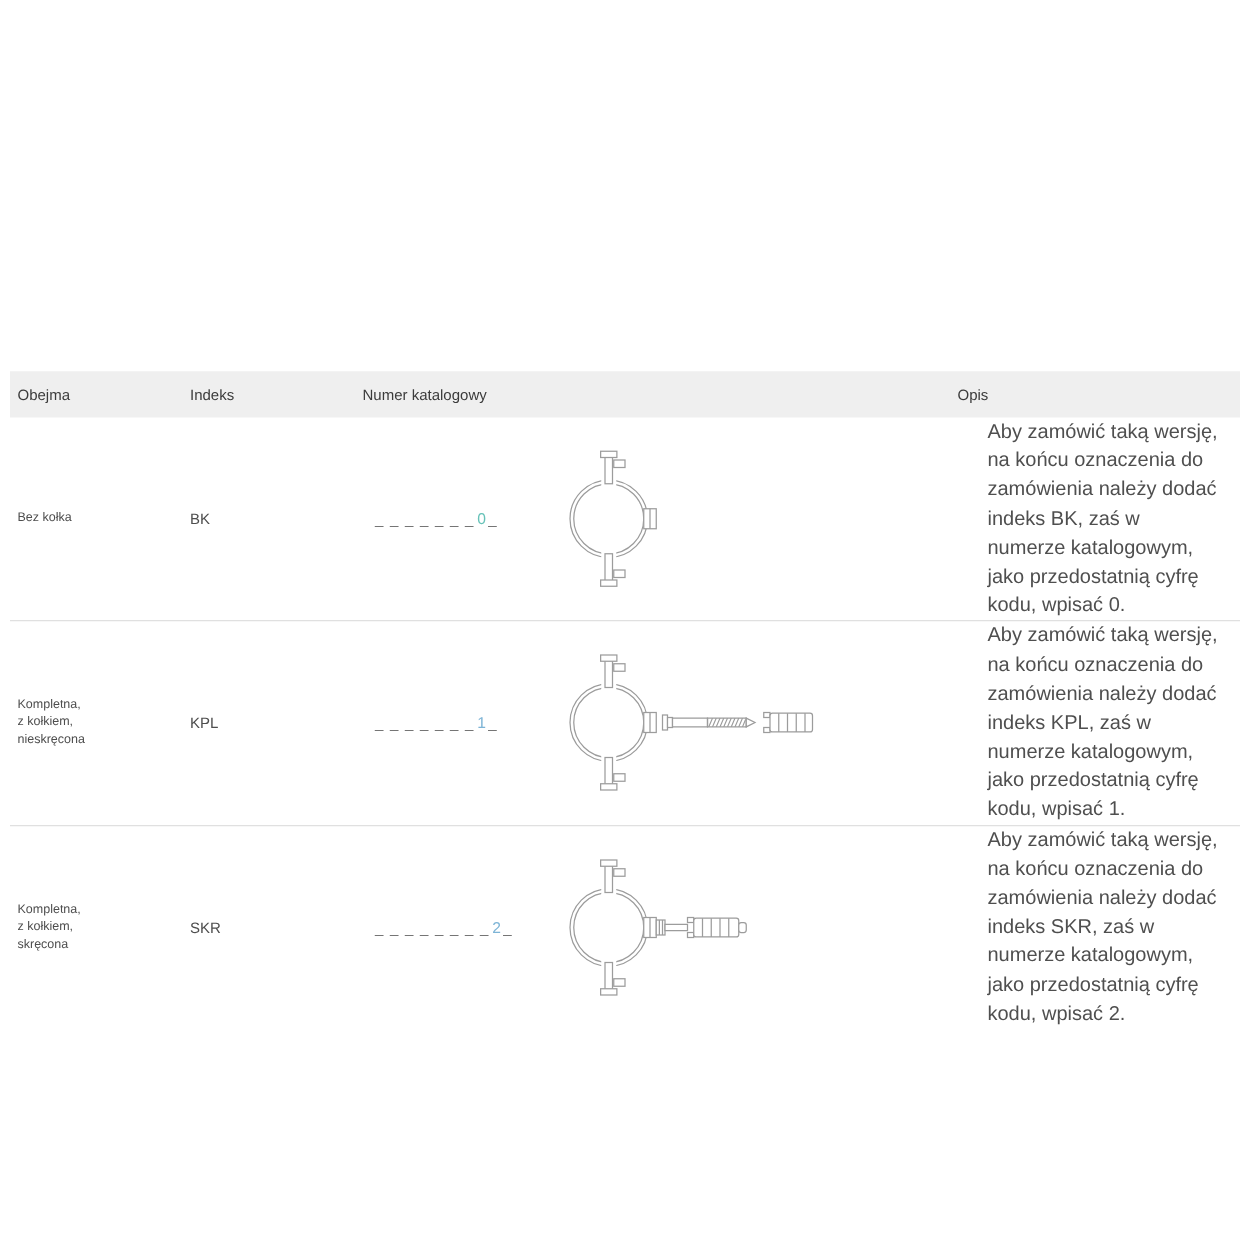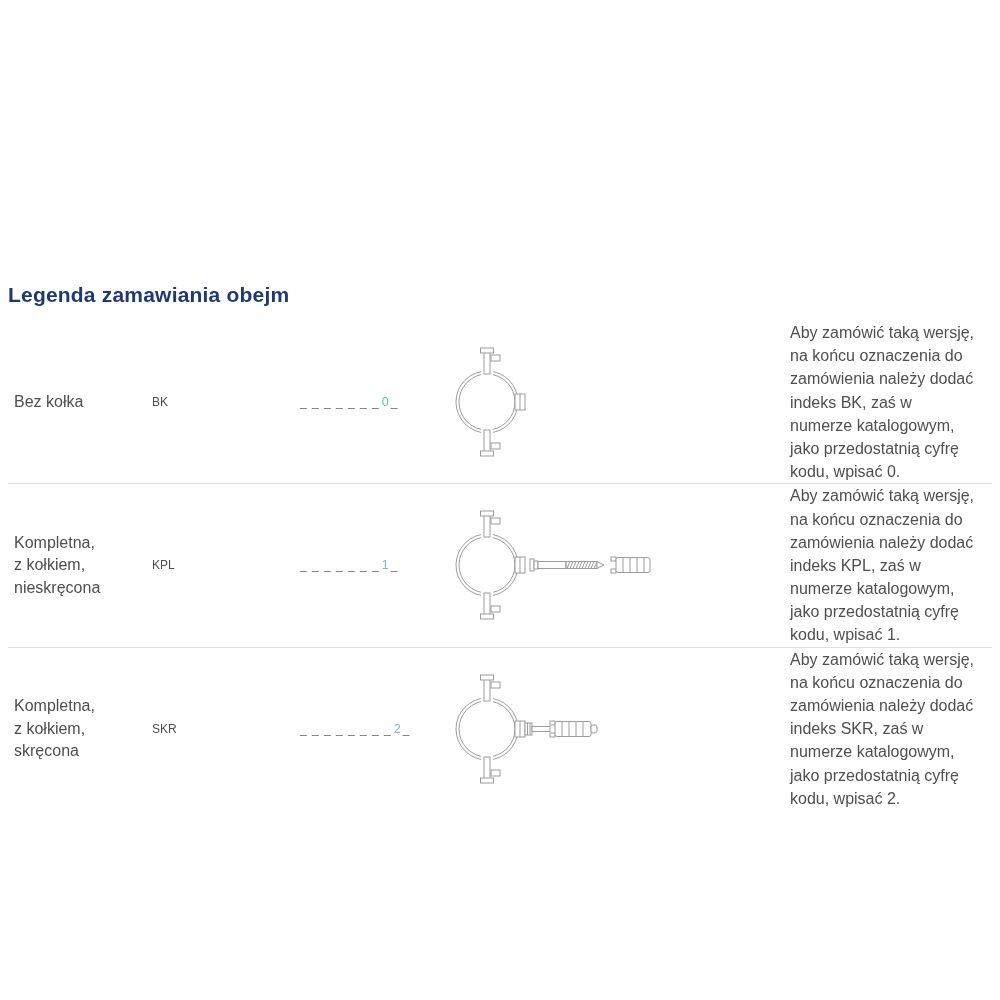--- a/index.html
+++ b/index.html
@@ -7,40 +7,46 @@
               font-family:"Liberation Sans", sans-serif; }
   .page { padding-top:283px; }
   .title { margin:0 0 0 8px; font-size:21px; font-weight:bold; color:#1f3a72; letter-spacing:.2px; }
   .table { margin:14px 8px 0 8px; }
   .thead, .trow { display:grid; grid-template-columns:144px 138px 165px 302px 1fr; }
   .thead { background:#efefef; height:37px; align-items:center; font-size:12px; color:#3b3b3b; }
   .th-obejma { padding-left:6px; }
   .th-opis  { padding-left:9px; }
   .trow { min-height:118px; align-items:center; }
   .trow + .trow { border-top:1px solid #e0e0e0; }
-  .cell-obejma { padding-left:6px; font-size:16px; color:#4e4e4e; white-space:pre-line; line-height:1.4; }
+  .cell-obejma { padding-left:6px; font-size:10px; color:#4e4e4e; white-space:pre-line; line-height:1.4; }
   .cell-indeks { font-size:12px; color:#4e4e4e; }
   .cell-numer  { padding-left:10px; font-size:12px; white-space:nowrap; }
   .dashes { color:#6f6f6f; letter-spacing:1px; font-size:12px;text-align:right; }
   .digit  { font-size:12.5px; margin:0 2px; }
   .cell-illu { display:flex; justify-content:flex-start; }
   .cell-illu svg { display:block; }
   .cell-opis { padding:0 15px 0 33px; font-size:16px; line-height:1.45; color:#4f4f4f; }
   svg .ln { stroke:#9c9c9c; stroke-width:1; fill:none; }
   svg .wh { stroke:#9c9c9c; stroke-width:1; fill:#ffffff; }
 </style>
 </head>
 <body>
 
 <div class="page">
 
-  <h1 class="title">Legenda zamawiania obejm</h1>
 
   <div class="table">
 
+    <div class="thead">
+      <div class="th-obejma">Obejma</div>
+      <div>Indeks</div>
+      <div>Numer katalogowy</div>
+      <div></div>
+      <div class="th-opis">Opis</div>
+    </div>
 
     <div class="trow">
       <div class="cell-obejma">Bez kołka</div>
       <div class="cell-indeks">BK</div>
       <div class="cell-numer"><span class="dashes">_ _ _ _ _ _ _</span><span class="digit" style="color: rgb(102, 194, 184);">0</span><span class="dashes">_</span></div>
       <div class="cell-illu">
         <svg width="240" height="120" viewBox="0 0 240 120">
           <g>
             <circle class="ln" cx="32" cy="60" r="31"></circle>
             <circle class="ln" cx="32" cy="60" r="28"></circle>

